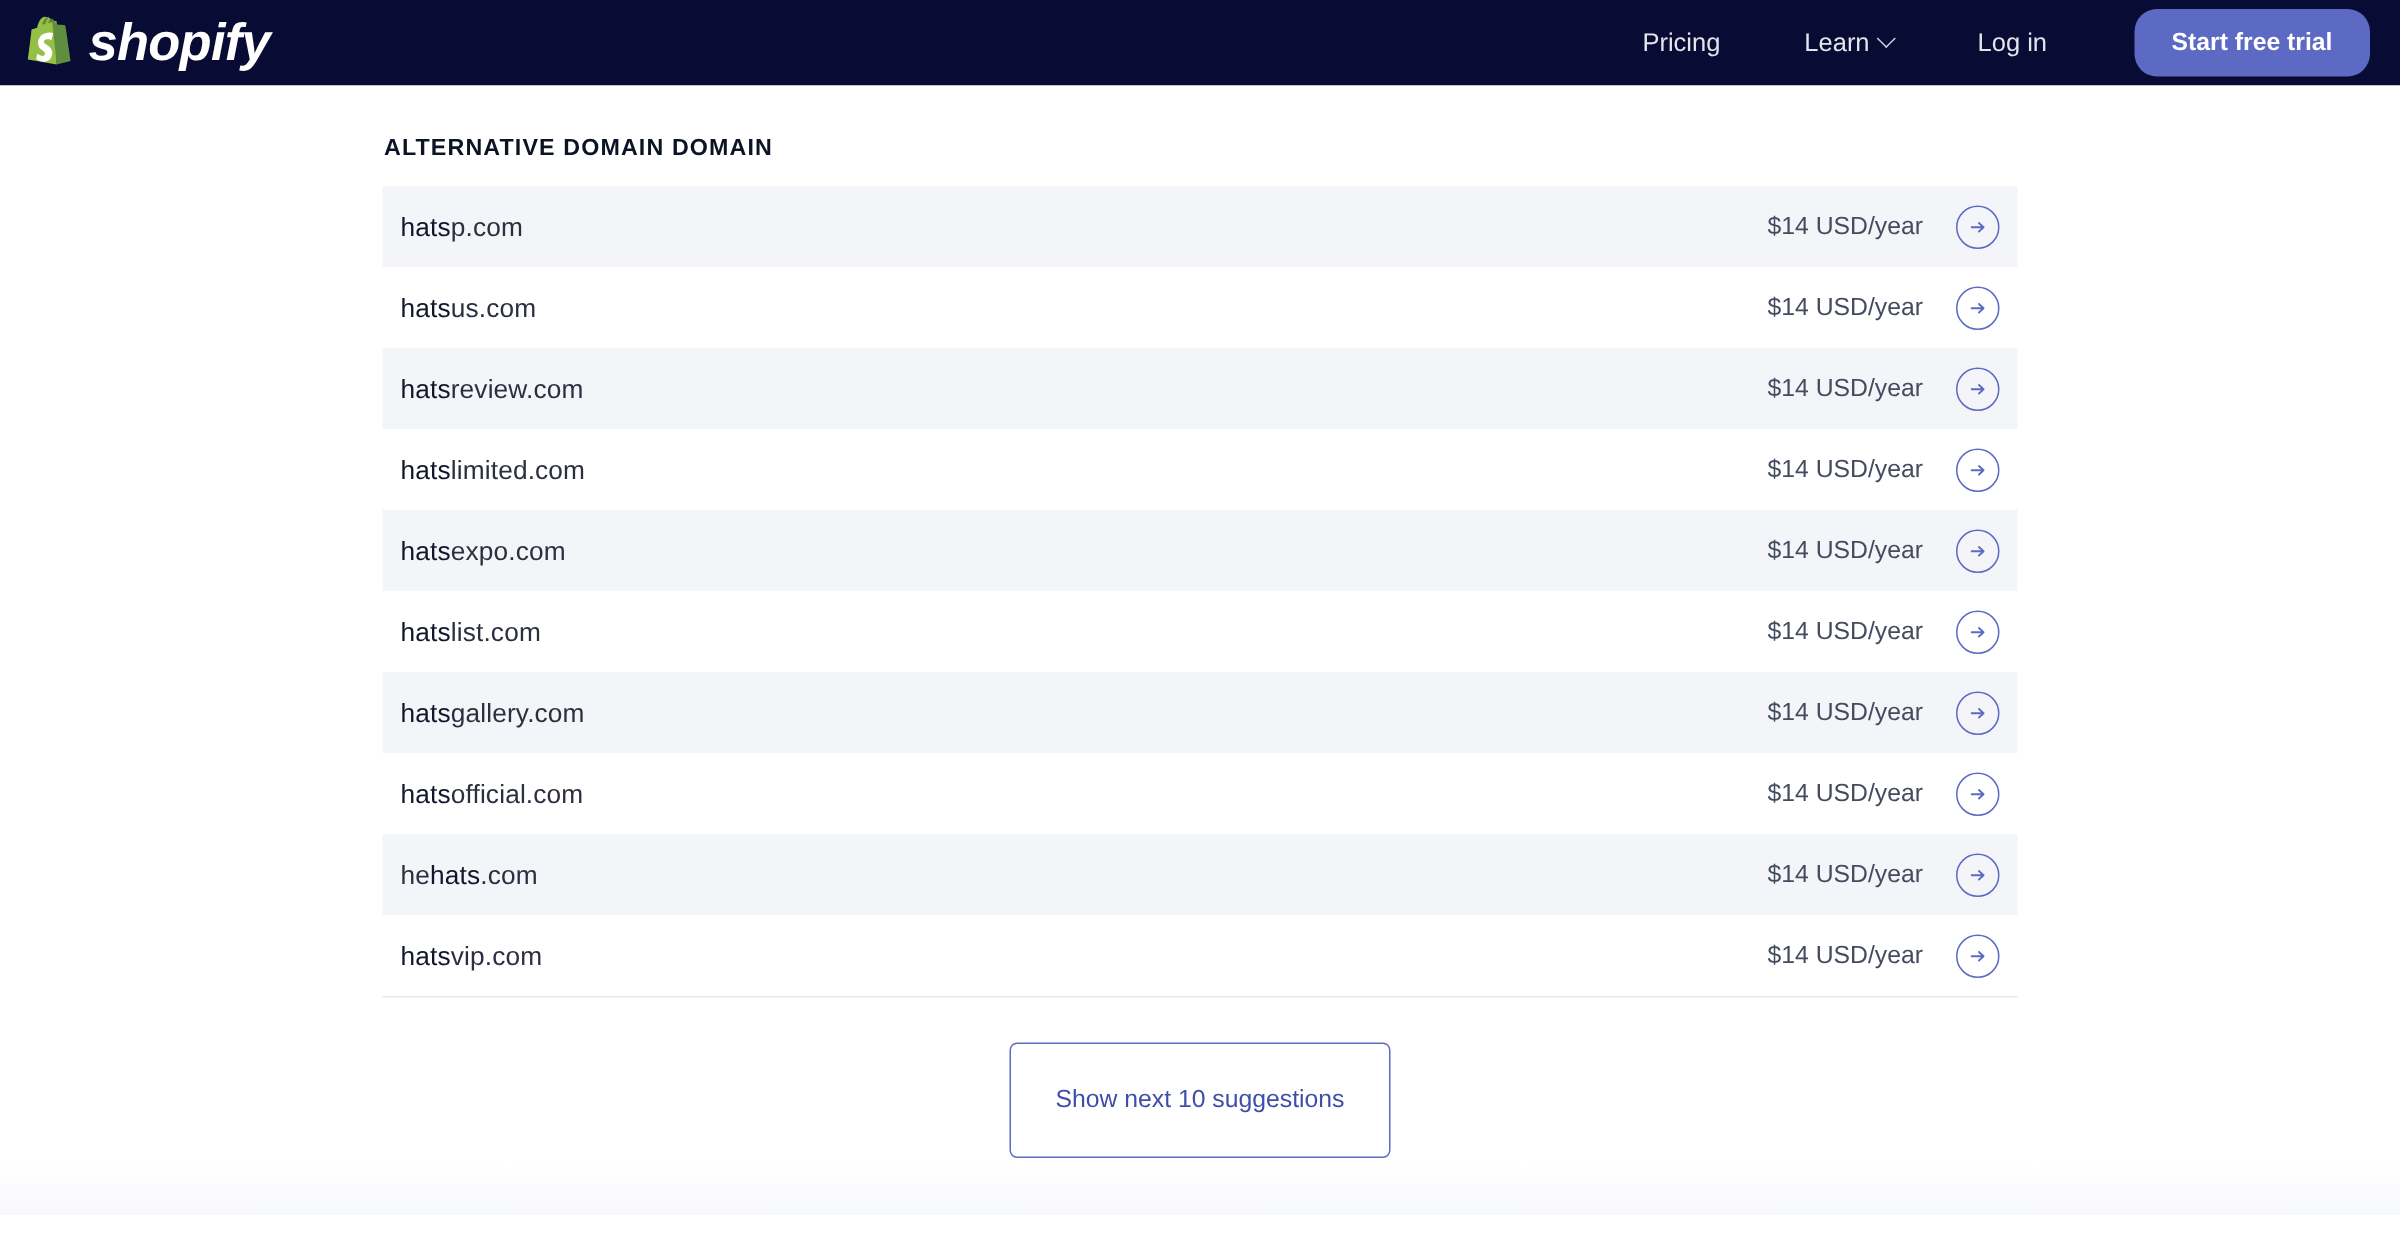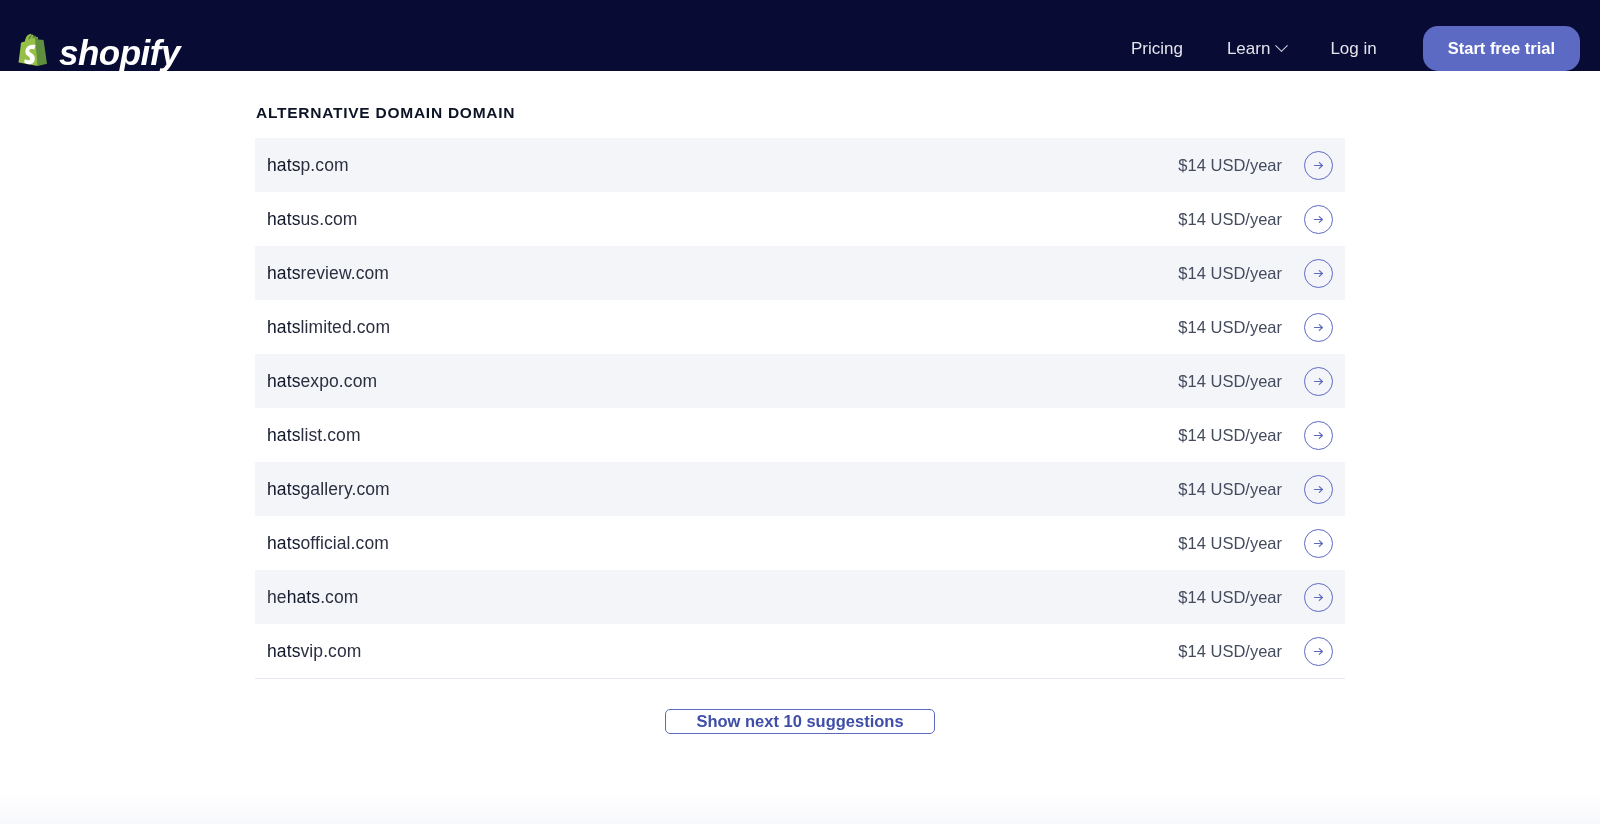--- a/index.html
+++ b/index.html
@@ -12,24 +12,24 @@
 
   body {
     font-family: "Liberation Sans", sans-serif;
     background: #ffffff;
     color: #1a1a2e;
     -webkit-font-smoothing: antialiased;
   }
 
   
   .navbar {
-    height: 71px;
+    height: 57px;
     background: #080b33;
     display: flex;
-    align-items: flex-end;
+    align-items: center;
     padding: 0 12px 0 14px;
     position: relative;
   }
 
   .brand {
     display: flex;
     align-items: center;
     gap: 9px;
     margin-right: 34px;
     padding-left: 2px;
@@ -75,21 +75,21 @@
     height: 9px;
     border-right: 1.8px solid #cfd1e0;
     border-bottom: 1.8px solid #cfd1e0;
     transform: rotate(45deg) translate(-2px, -2px);
   }
 
   .nav-right {
     margin-left: auto;
     display: flex;
     align-items: center;
-    gap: 4px;
+    gap: 16px;
     padding-right: 8px;
   }
 
   .nav-right .nav-item { padding: 8px 20px; }
 
   .trial-btn {
     background: #5c6ac4;
     color: #ffffff;
     font-size: 16.5px;
     font-weight: bold;
@@ -173,23 +173,23 @@
     display: flex;
     justify-content: center;
     padding-top: 30px;
   }
 
   .more-btn {
     border: 1.4px solid #5c6ac4;
     background: #ffffff;
     color: #3f4ea8;
     font-size: 16.5px;
-    font-weight: bold;
+    font-weight: normal;
     border-radius: 5px;
-    padding: 2px 30px;
+    padding: 28px 30px;
     cursor: pointer;
     font-family: "Liberation Sans", sans-serif;
   }
 
   .footer-band {
     position: absolute;
     left: 0;
     right: 0;
     bottom: 0;
     height: 34px;

